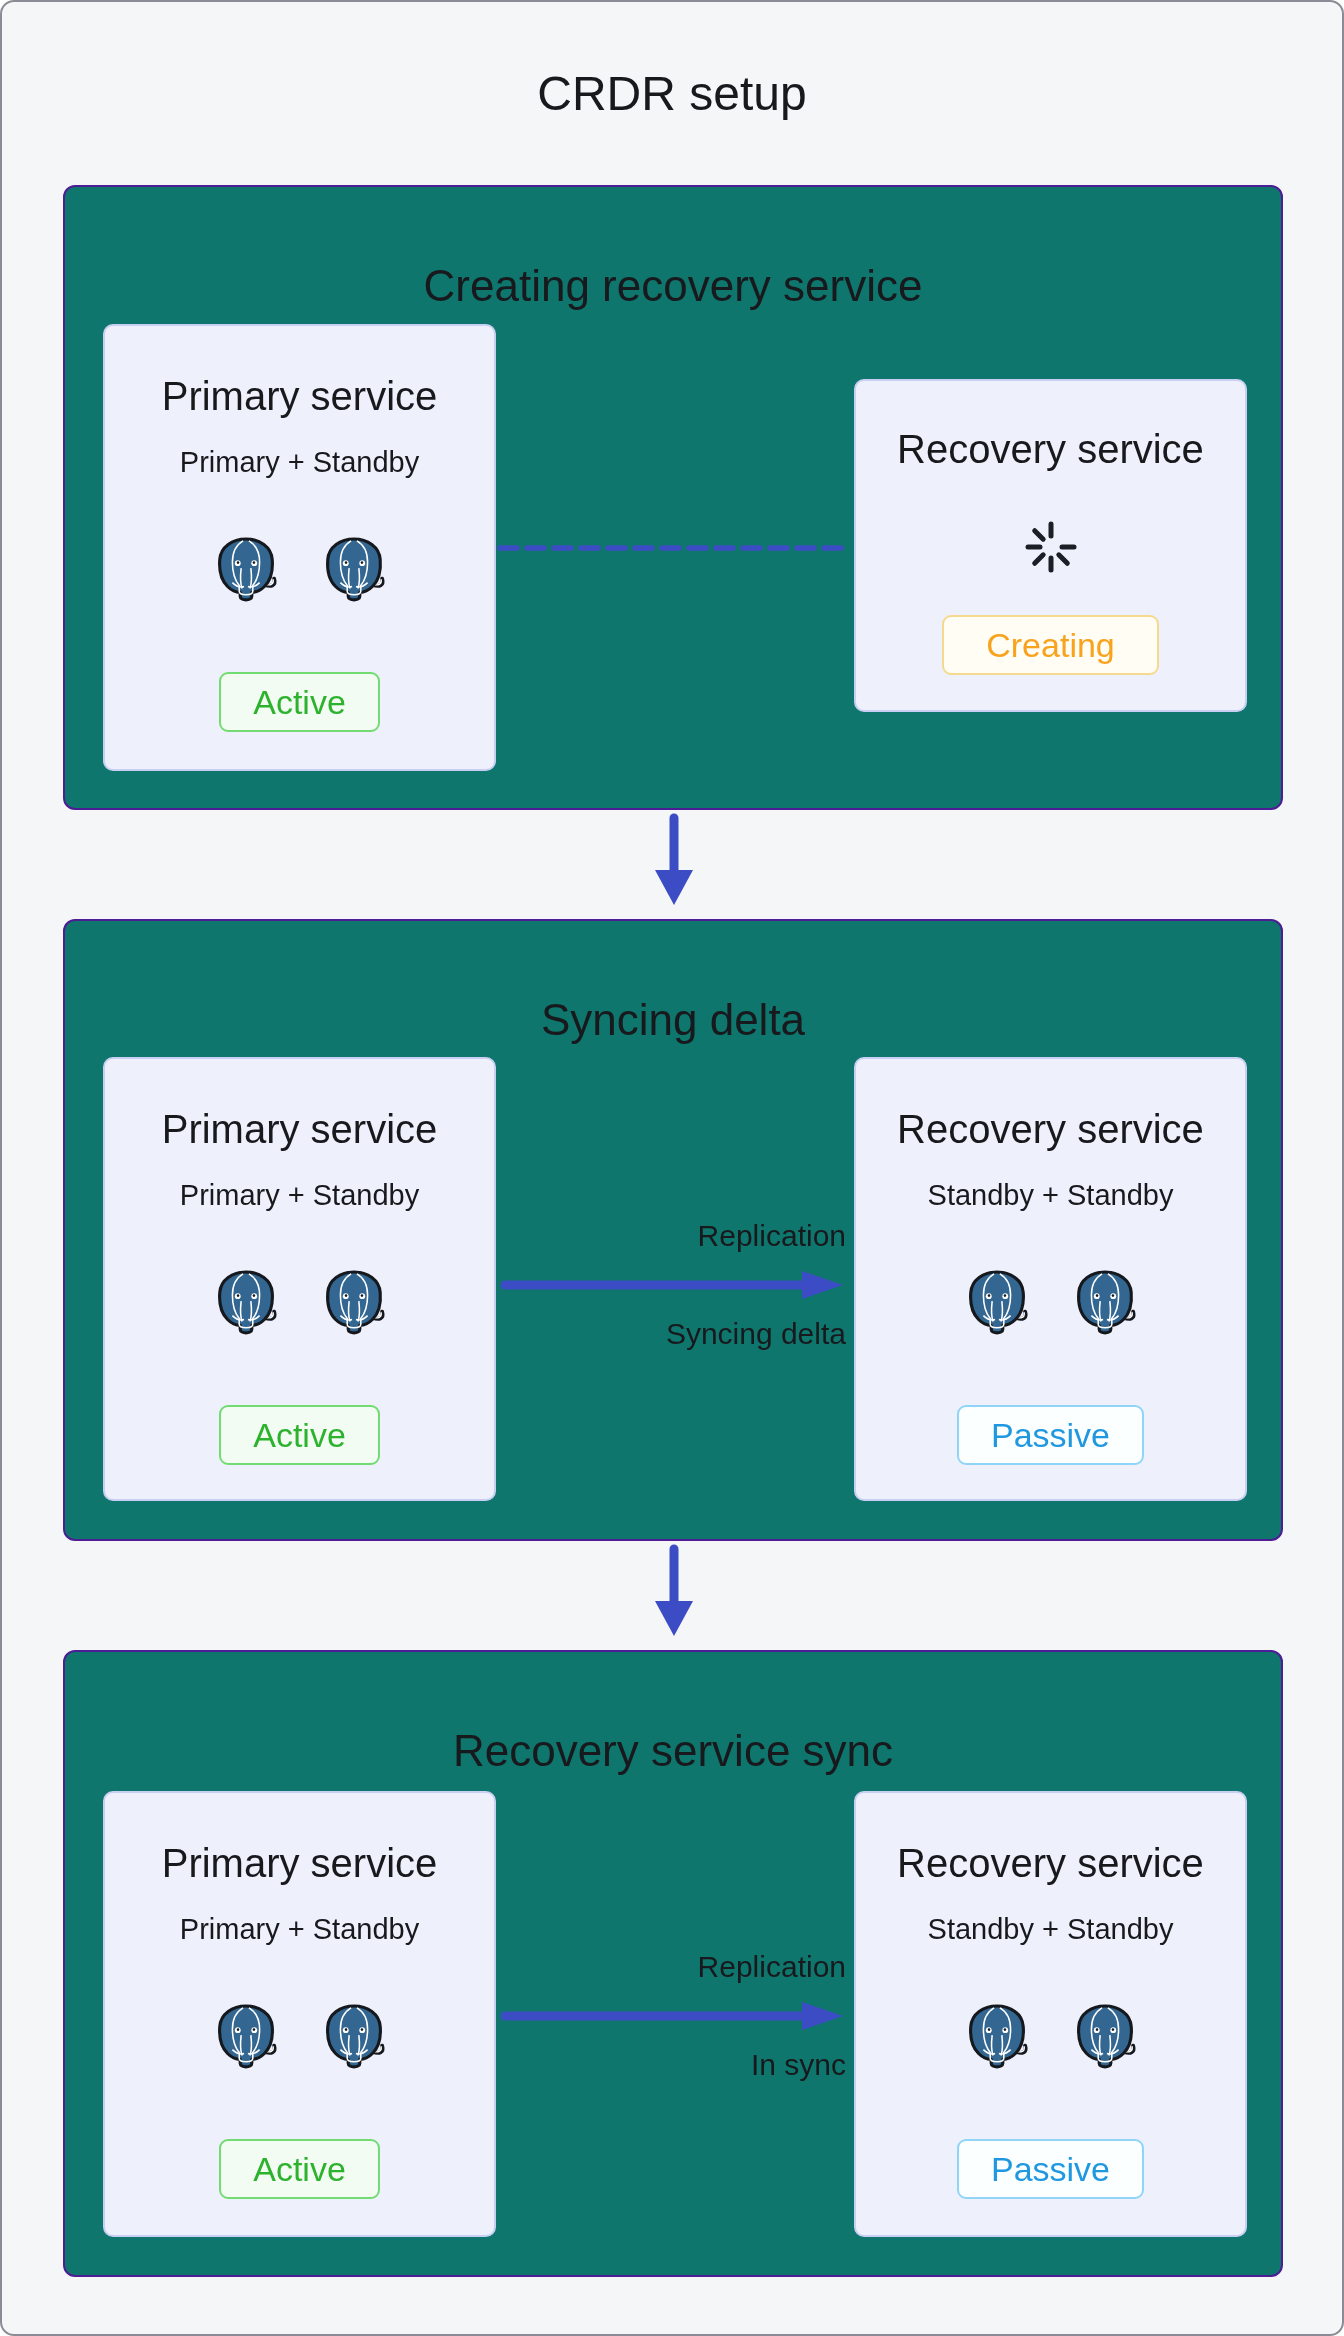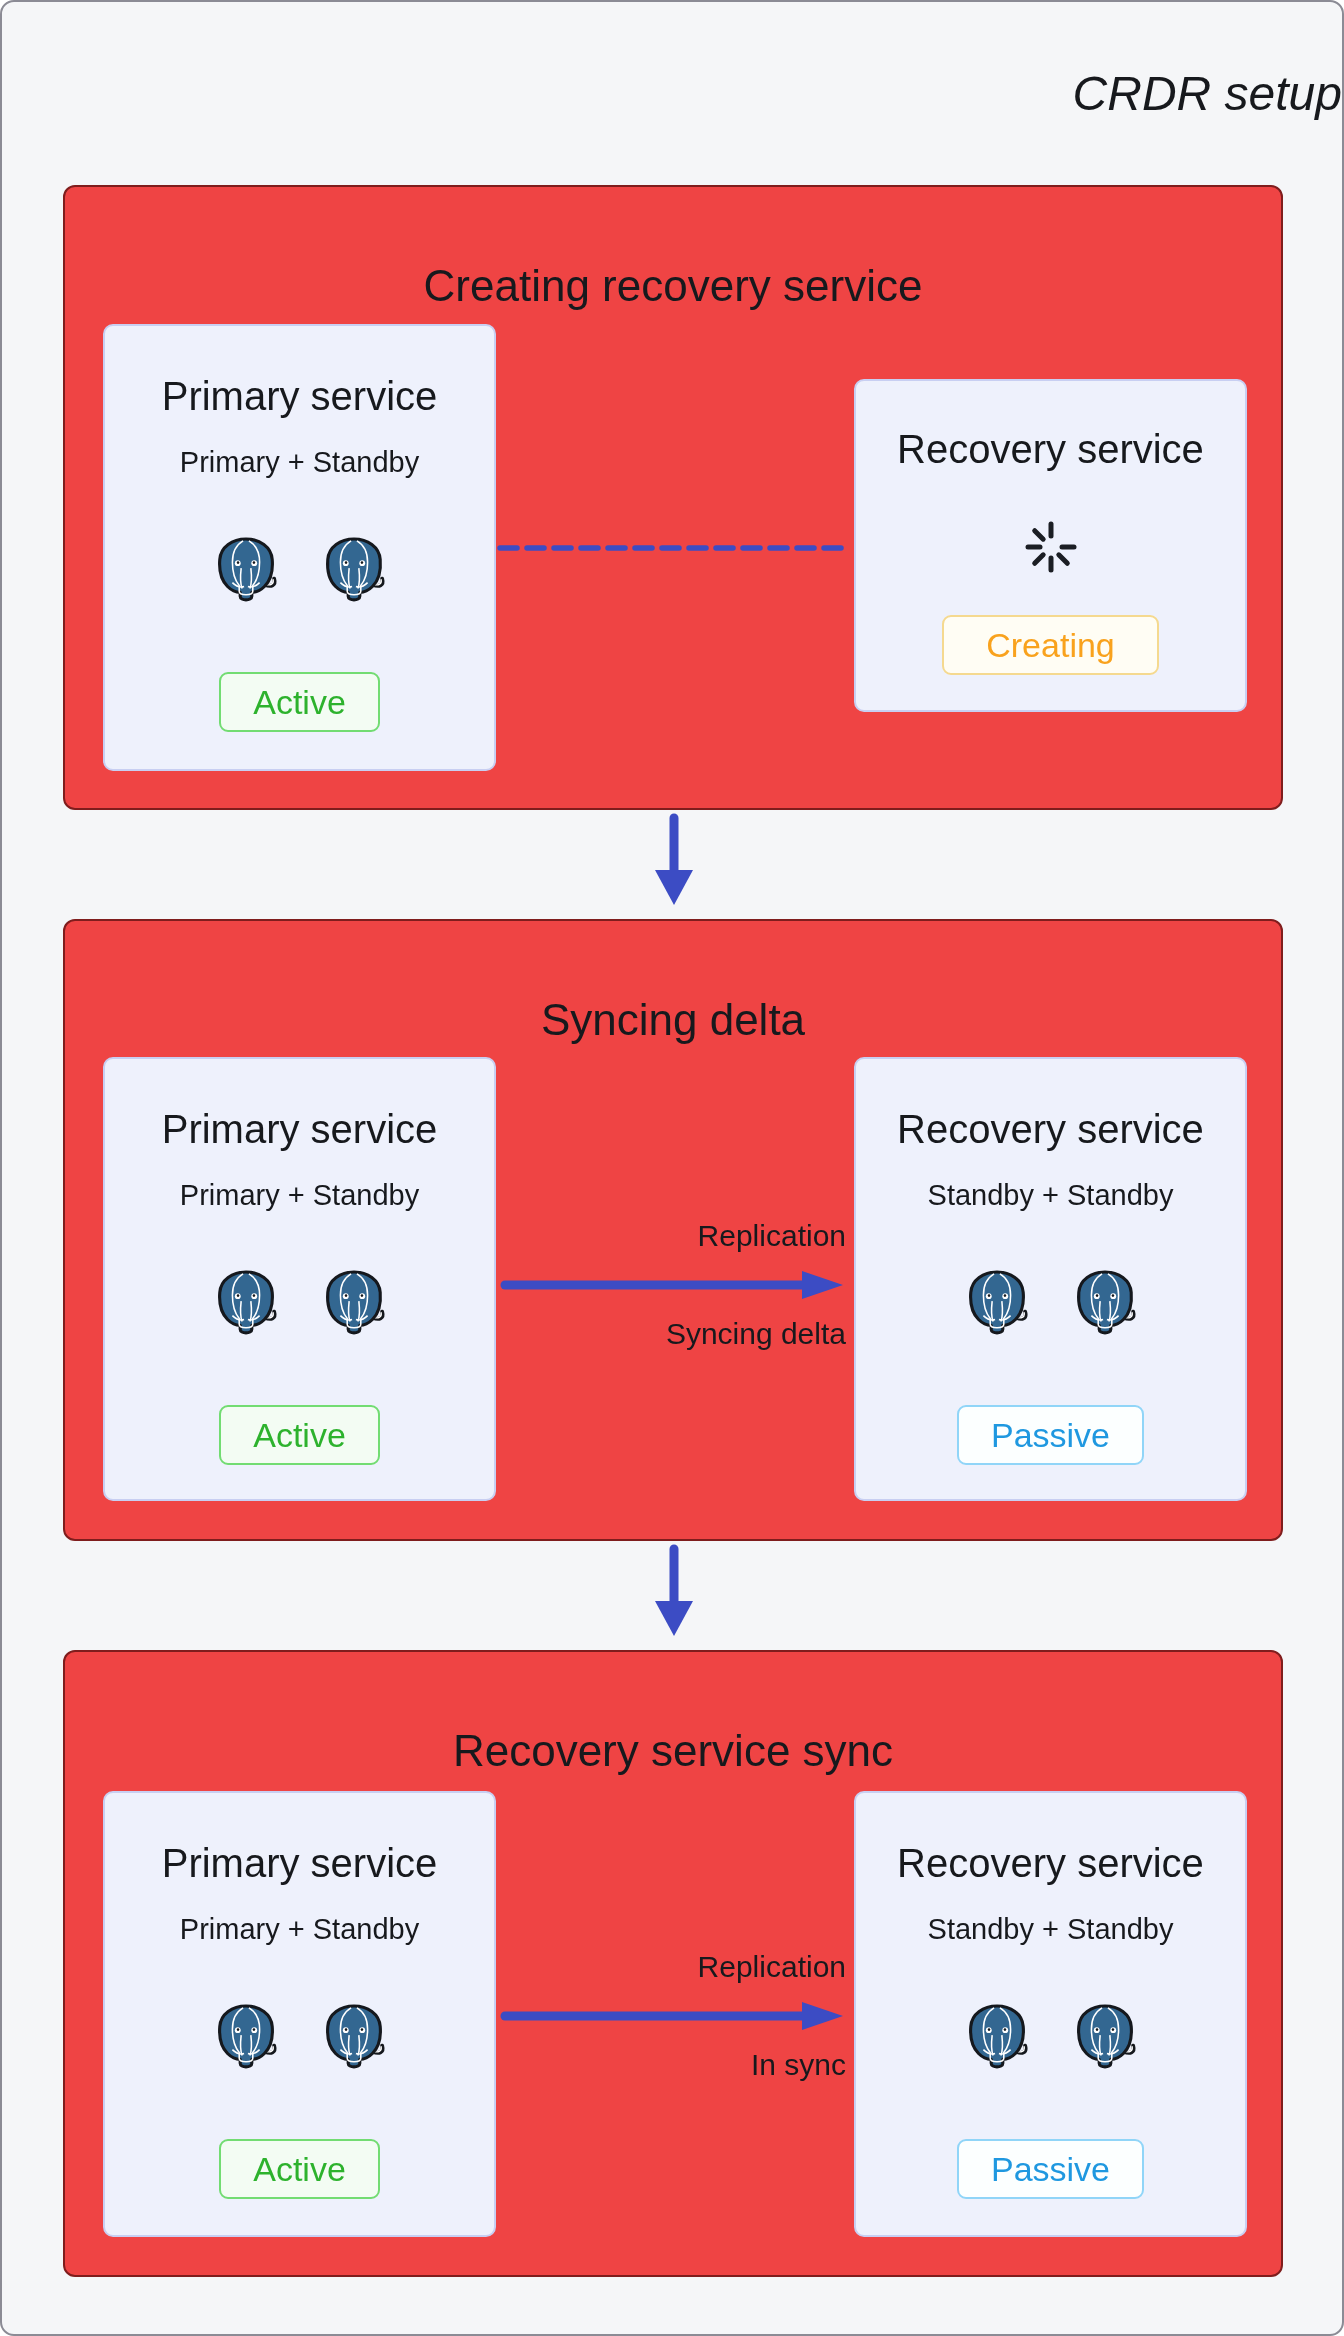--- a/index.html
+++ b/index.html
@@ -2,26 +2,26 @@
 <html><head>
 <meta charset="utf-8">
 <style>
   html,body{margin:0;padding:0;background:#ffffff;}
   .page{
     position:relative;width:1340px;height:2332px;margin:0;
     background:#f5f6f8;border:2px solid #8b8b95;border-radius:14px;
     font-family:"Liberation Sans", sans-serif;color:#17191d;overflow:hidden;
   }
   .page-title{
-    position:absolute;top:64px;left:0;width:100%;text-align:right;
-    font-size:48px;line-height:56px;font-weight:500;font-style:italic;
+    position:absolute;top:64px;left:0;width:100%;text-align:center;
+    font-size:48px;line-height:56px;font-weight:500;
   }
   .panel{
-    position:absolute;left:61px;width:1216px;background:#ef4444;
-    border:2px solid #7f1d1d;border-radius:12px;
+    position:absolute;left:61px;width:1216px;background:#0f766e;
+    border:2px solid #4c1d95;border-radius:12px;
   }
   #panel1{top:183px;height:621px;}
   #panel2{top:917px;height:618px;}
   #panel3{top:1648px;height:623px;}
   .stage-title{
     position:absolute;top:36px;left:0;width:100%;text-align:center;
     font-size:44px;line-height:52px;font-weight:500;
   }
   .card{
     position:absolute;width:389px;background:#eef1fc;

